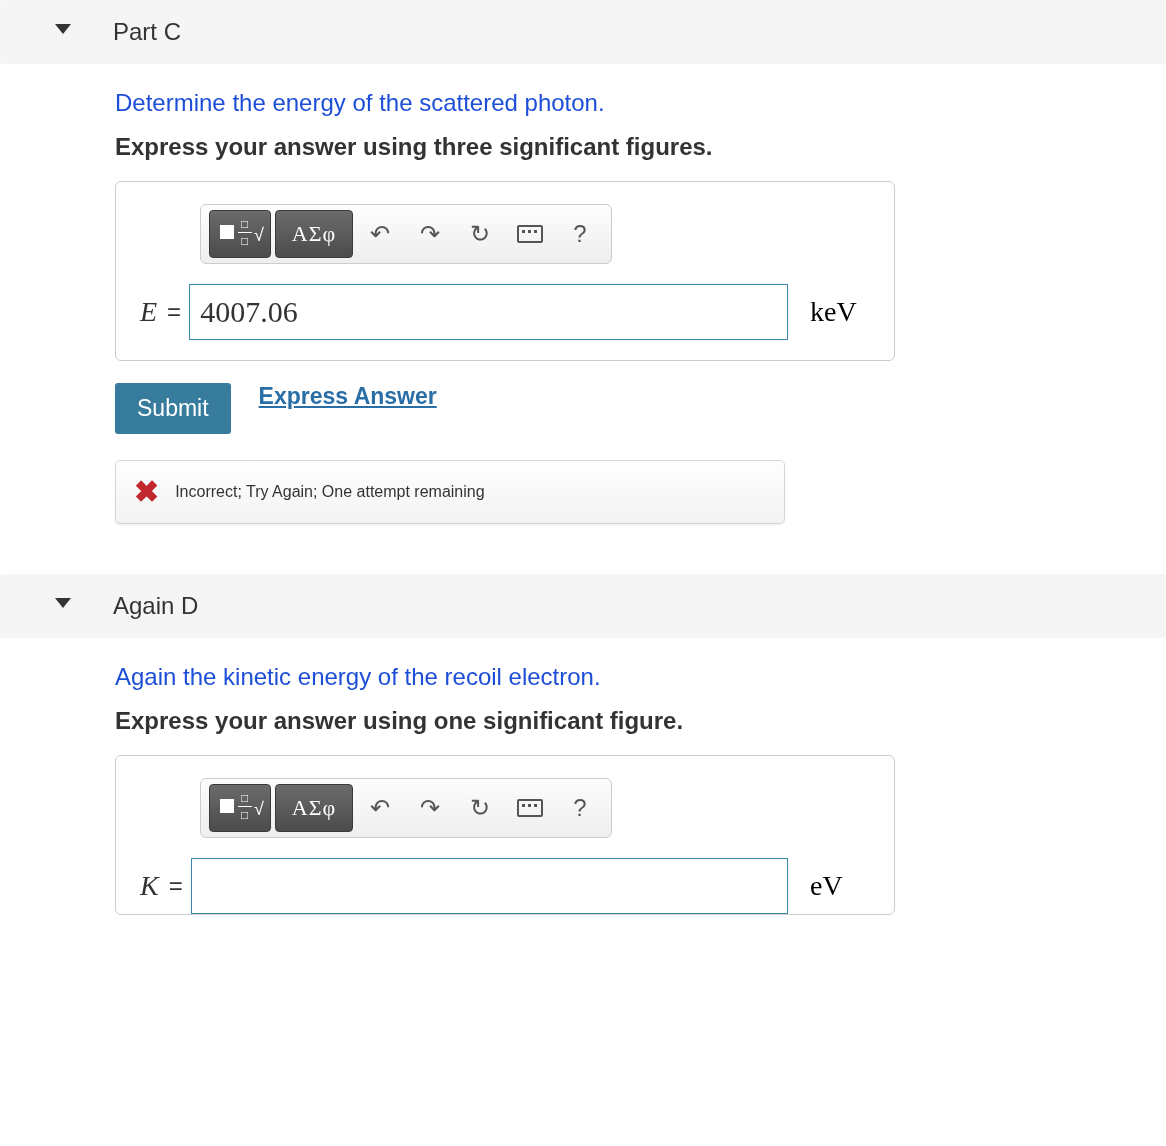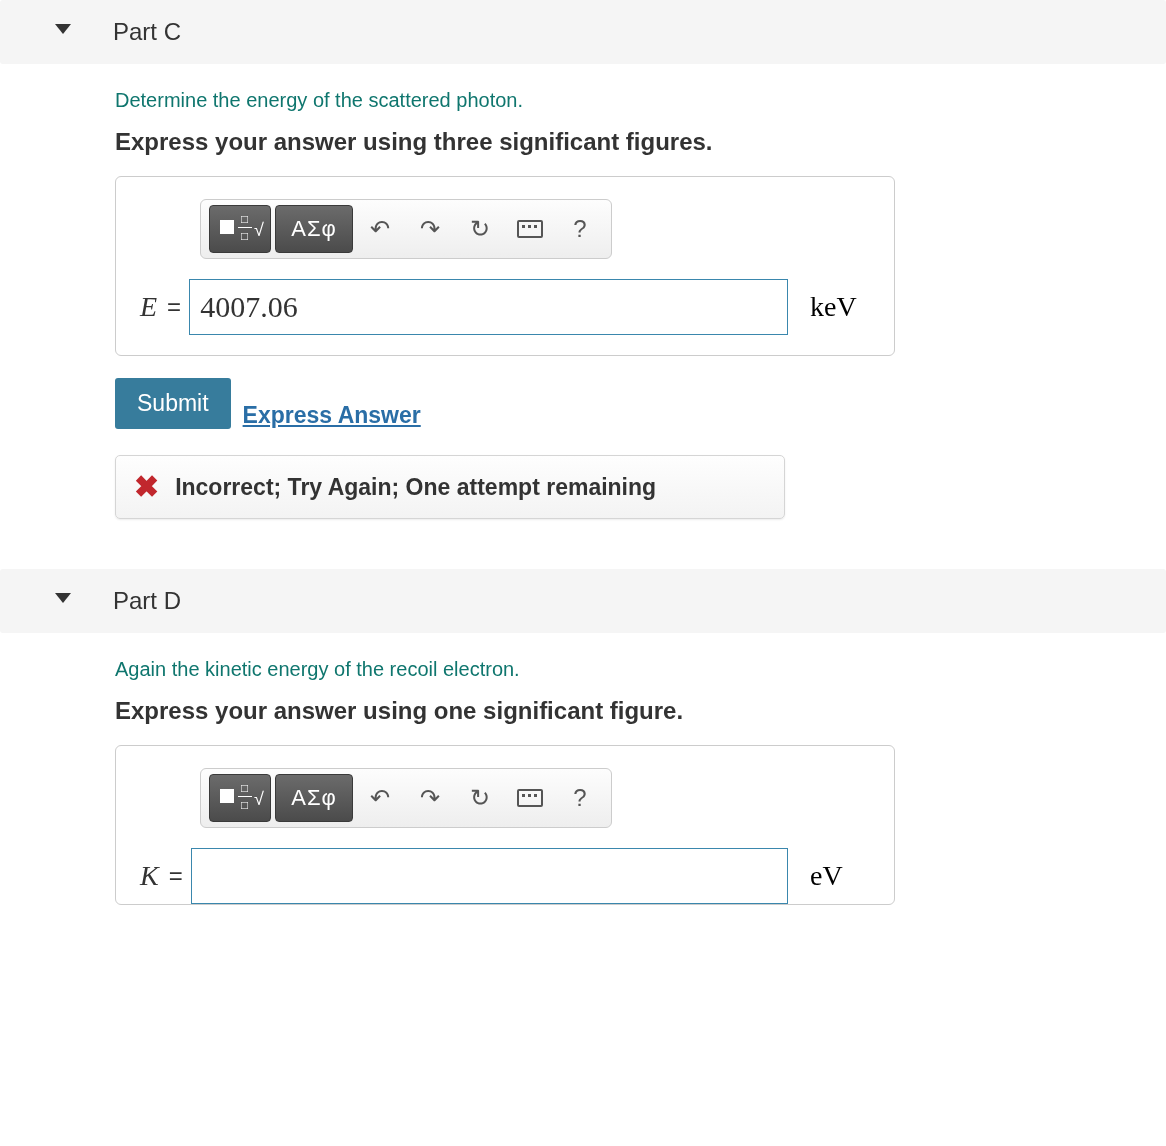--- a/index.html
+++ b/index.html
@@ -26,21 +26,21 @@
     position: absolute;
     left: 55px;
     top: 24px;
     width: 0; height: 0;
     border-left: 8px solid transparent;
     border-right: 8px solid transparent;
     border-top: 10px solid #333;
   }
   .part-header .title { margin-left: 58px; }
   .part-body { padding: 25px 55px 30px 115px; }
-  .question { color: #0f766e; font-size: 20px; margin-bottom: 16px; }
+  .question { color: #1d4ed8; font-size: 24px; margin-bottom: 16px; }
   .instruction { font-weight: bold; font-size: 24px; color: #333; margin-bottom: 20px; }
   .answer-box {
     border: 1px solid #ccc;
     border-radius: 6px;
     padding: 22px 24px 20px 24px;
     width: 780px;
     position: relative;
   }
   .toolbar {
     display: inline-flex;
@@ -70,21 +70,21 @@
     border: 1px solid #3a3a3a;
     font-size: 22px;
     letter-spacing: 1px;
     padding: 0 8px;
   }
   .tool-dark.template { position: relative; width: 62px; }
   .tool-dark.template .box-sm { position:absolute; left:10px; top:14px; width:14px; height:14px; background:#fff; }
   .tool-dark.template .frac  { position:absolute; left:28px; top:6px; width:14px; color:#fff; font-size:12px; text-align:center; }
   .tool-dark.template .frac .bar { border-top:1px solid #fff; margin:1px 0; }
   .tool-dark.template .root { position:absolute; left:44px; top:14px; color:#fff; font-size:18px; }
-  .tool-dark.greek { width: 78px; font-family: Liberation Sans, sans-serif; }
+  .tool-dark.greek { width: 78px; font-family: Liberation Serif, serif; }
   .tool-plain { background: transparent; border: none; width: 46px; }
   .answer-line {
     display: flex;
     align-items: center;
     margin-top: 20px;
   }
   .var-label {
     font-family: Georgia, 'Times New Roman', serif;
     font-style: italic;
     font-size: 28px;
@@ -103,21 +103,21 @@
     outline: none;
     min-width: 0;
   }
   .unit {
     font-family: Georgia, 'Times New Roman', serif;
     font-size: 28px;
     color: #000000;
     margin-left: 22px;
     min-width: 60px;
   }
-  .actions { margin-top: 22px; display: flex; align-items: flex-end; gap: 12px; }
+  .actions { margin-top: 22px; display: flex; align-items: flex-start; gap: 28px; }
   .submit-btn {
     background: #377c9c;
     color: #fff;
     border: none;
     border-radius: 3px;
     font-size: 23px;
     padding: 12px 22px;
     cursor: pointer;
   }
   .link {
@@ -133,21 +133,21 @@
     border-radius: 5px;
     background: linear-gradient(#fefefe,#f3f3f3);
     padding: 16px 18px;
     width: 670px;
     display: flex;
     align-items: center;
     gap: 16px;
     box-shadow: 0 1px 2px rgba(0,0,0,0.08);
   }
   .feedback .x { color: #c1272d; font-size: 30px; font-weight: bold; line-height: 1; }
-  .feedback .msg { font-weight: bold; font-size: 23px; color: #333; }
+  .feedback .msg { font-weight: normal; font-size: 16px; color: #333; }
   .kbd-icon {
     width: 28px; height: 18px; border: 2px solid #555; border-radius: 2px;
     display: inline-block; position: relative;
   }
   .kbd-icon::before {
     content:""; position:absolute; left:3px; top:3px; right:3px; bottom:3px;
     background-image:
       linear-gradient(#555,#555), linear-gradient(#555,#555),
       linear-gradient(#555,#555), linear-gradient(#555,#555);
     background-size: 3px 3px;
@@ -206,21 +206,21 @@
     <div class="feedback">
       <span class="x">✖</span>
       <span class="msg">Incorrect; Try Again; One attempt remaining</span>
     </div>
   </div>
 </div>
 
 <div class="part-section">
   <div class="part-header">
     <span class="caret"></span>
-    <span class="title">Part D</span>
+    <span class="title">Again D</span>
   </div>
   <div class="part-body">
     <div class="question">Again the kinetic energy of the recoil electron.</div>
     <div class="instruction">Express your answer using one significant figure.</div>
 
     <div class="answer-box" style="padding-bottom:0;">
       <div class="toolbar">
         <div class="tool-btn tool-dark template">
           <span class="box-sm"></span>
           <span class="frac"><span>□</span><div class="bar"></div><span>□</span></span>

